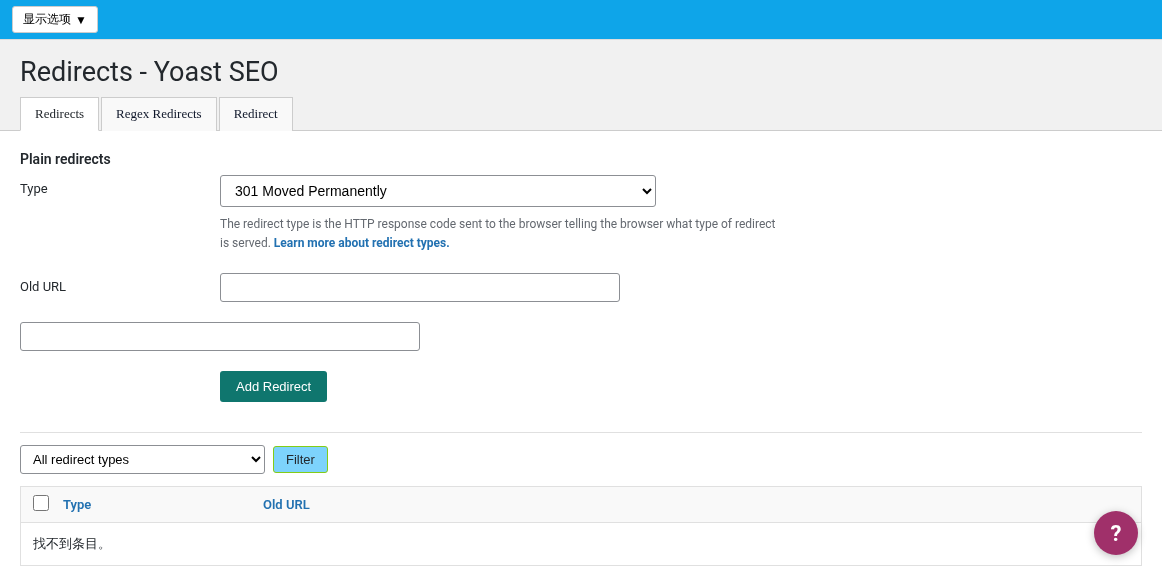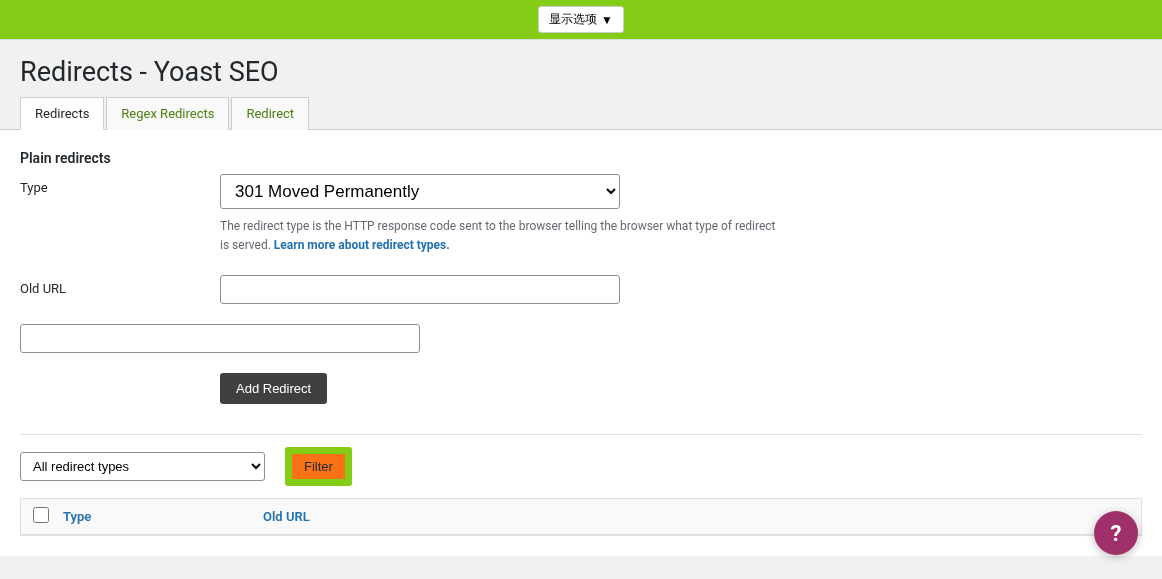--- a/index.html
+++ b/index.html
@@ -4,22 +4,22 @@
   <style>
     * { box-sizing: border-box; margin: 0; padding: 0; }
     body {
       font-family: -apple-system, BlinkMacSystemFont, "Segoe UI", Roboto, sans-serif;
       background: #f1f1f1;
       font-size: 13px;
       color: #23282d;
     }
     .top-bar {
       display: flex;
-      justify-content: center;
-      background: #84cc16;
+      justify-content: flex-start;
+      background: #0ea5e9;
       padding: 6px 12px;
       border-bottom: 1px solid #ddd;
     }
     .display-options {
       background: #fff;
       border: 1px solid #ccc;
       border-radius: 3px;
       padding: 4px 10px;
       font-size: 12px;
       cursor: pointer;
@@ -31,30 +31,31 @@
       font-size: 27px;
       font-weight: 400;
       padding: 16px 20px 8px 20px;
       color: #23282d;
     }
     .tabs-bar {
       display: flex;
       border-bottom: 1px solid #ccc;
       background: #f1f1f1;
       padding-left: 20px;
+      font-family: Liberation Serif, serif;
     }
     .tab {
       padding: 8px 14px;
       border: 1px solid #ccc;
       border-bottom: none;
       background: #f9f9f9;
       cursor: pointer;
       margin-right: 2px;
       font-size: 13px;
-      color: #4d7c0f;
+      color: #0f172a;
       text-decoration: none;
       position: relative;
       top: 1px;
     }
     .tab.active {
       background: #fff;
       border-bottom: 1px solid #fff;
       color: #23282d;
     }
     .content-area {
@@ -78,26 +79,26 @@
       width: 200px;
       min-width: 200px;
       padding-top: 6px;
       font-size: 13px;
       color: #23282d;
     }
     .form-field {
       flex: 1;
     }
     .form-select {
-      width: 400px;
+      width: 436px;
       padding: 6px 10px;
       border: 1px solid #8c8f94;
       border-radius: 3px;
       background: #fff;
-      font-size: 17px;
+      font-size: 14px;
       appearance: auto;
       cursor: pointer;
     }
     .form-input {
       width: 400px;
       padding: 6px 10px;
       border: 1px solid #8c8f94;
       border-radius: 3px;
       font-size: 13px;
     }
@@ -107,50 +108,50 @@
       color: #646970;
       max-width: 560px;
       line-height: 1.6;
     }
     .help-text a {
       color: #2271b1;
       text-decoration: none;
       font-weight: bold;
     }
     .add-btn {
-      background: #404040;
+      background: #0f766e;
       color: #fff;
       border: none;
       padding: 8px 16px;
       border-radius: 3px;
       font-size: 13px;
       cursor: pointer;
       margin-left: 200px;
       margin-bottom: 20px;
     }
     .filter-bar {
       display: flex;
       align-items: center;
-      gap: 20px;
+      gap: 8px;
       padding: 12px 0 8px 0;
       border-top: 1px solid #e0e0e0;
       margin-top: 10px;
     }
     .filter-select {
       padding: 5px 8px;
       border: 1px solid #8c8f94;
       border-radius: 3px;
       font-size: 13px;
       background: #fff;
       min-width: 170px;
       cursor: pointer;
     }
     .filter-btn {
-      background: #f97316;
-      border: 7px solid #84cc16;
+      background: #7dd3fc;
+      border: 1px solid #84cc16;
       border-radius: 3px;
       padding: 5px 12px;
       font-size: 13px;
       cursor: pointer;
       color: #23282d;
     }
     .table-container {
       border: 1px solid #e0e0e0;
       margin-top: 4px;
     }
@@ -284,18 +285,19 @@
 
   
   <div class="table-container">
     <div class="table-header">
       <div class="col-check">
         <input type="checkbox" class="checkbox-input" style="">
       </div>
       <div class="col-type">Type</div>
       <div class="col-old-url">Old URL</div>
     </div>
+    <div class="table-row-empty">找不到条目。</div>
   </div>
 </div>
 
 <div class="help-circle">
   <span>?</span>
 </div>
 
 </body></html>

